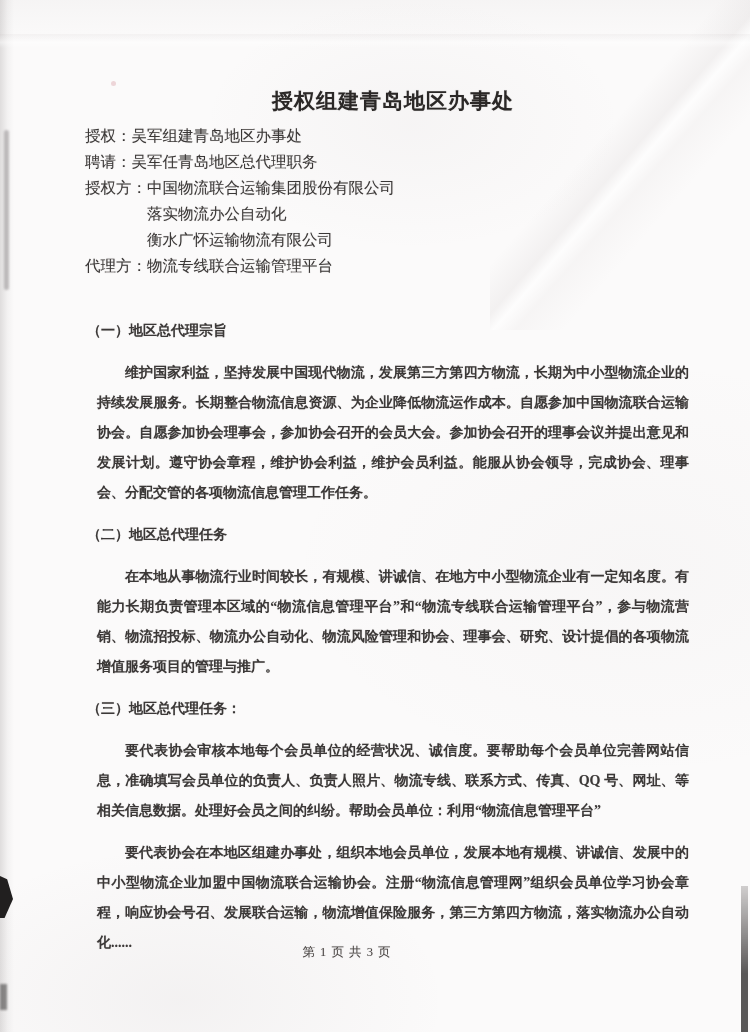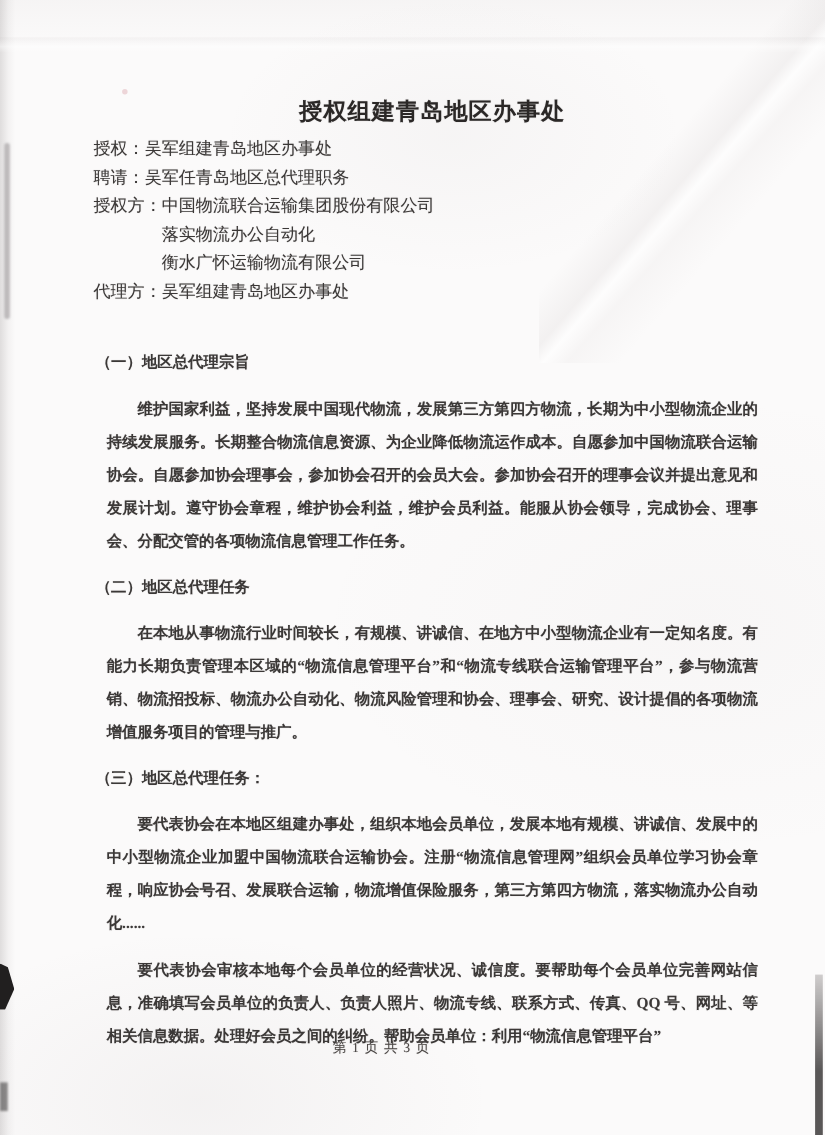--- a/index.html
+++ b/index.html
@@ -132,39 +132,39 @@
     <h1 class="doc-title">
       <div class="title-line">授权组建青岛地区办事处</div>
     </h1>
 
     <div class="header-block">
       <div class="header-line">授权：吴军组建青岛地区办事处</div>
       <div class="header-line">聘请：吴军任青岛地区总代理职务</div>
       <div class="header-line">授权方：中国物流联合运输集团股份有限公司</div>
       <div class="header-line indent">落实物流办公自动化</div>
       <div class="header-line indent">衡水广怀运输物流有限公司</div>
-      <div class="header-line">代理方：吴军组建青岛地区办事处</div>
+      <div class="header-line">代理方：物流专线联合运输管理平台</div>
     </div>
 
     <div class="doc-body">
 
       <div class="section">
         <div class="section-heading">（一）地区总代理宗旨</div>
         <p class="para">维护国家利益，坚持发展中国现代物流，发展第三方第四方物流，长期为中小型物流企业的持续发展服务。长期整合物流信息资源、为企业降低物流运作成本。自愿参加中国物流联合运输协会。自愿参加协会理事会，参加协会召开的会员大会。参加协会召开的理事会议并提出意见和发展计划。遵守协会章程，维护协会利益，维护会员利益。能服从协会领导，完成协会、理事会、分配交管的各项物流信息管理工作任务。</p>
       </div>
 
       <div class="section">
         <div class="section-heading">（二）地区总代理任务</div>
         <p class="para">在本地从事物流行业时间较长，有规模、讲诚信、在地方中小型物流企业有一定知名度。有能力长期负责管理本区域的“物流信息管理平台”和“物流专线联合运输管理平台”，参与物流营销、物流招投标、物流办公自动化、物流风险管理和协会、理事会、研究、设计提倡的各项物流增值服务项目的管理与推广。</p>
       </div>
 
       <div class="section">
         <div class="section-heading">（三）地区总代理任务：</div>
+        <p class="para">要代表协会审核本地每个会员单位的经营状况、诚信度。要帮助每个会员单位完善网站信息，准确填写会员单位的负责人、负责人照片、物流专线、联系方式、传真、QQ 号、网址、等相关信息数据。处理好会员之间的纠纷。帮助会员单位：利用“物流信息管理平台”</p>
         <p class="para">要代表协会在本地区组建办事处，组织本地会员单位，发展本地有规模、讲诚信、发展中的中小型物流企业加盟中国物流联合运输协会。注册“物流信息管理网”组织会员单位学习协会章程，响应协会号召、发展联合运输，物流增值保险服务，第三方第四方物流，落实物流办公自动化......</p>
-        <p class="para">要代表协会审核本地每个会员单位的经营状况、诚信度。要帮助每个会员单位完善网站信息，准确填写会员单位的负责人、负责人照片、物流专线、联系方式、传真、QQ 号、网址、等相关信息数据。处理好会员之间的纠纷。帮助会员单位：利用“物流信息管理平台”</p>
       </div>
 
     </div>
 
   </div>
 
   <div class="footer">第 1 页 共 3 页</div>
 
 </div>
 

